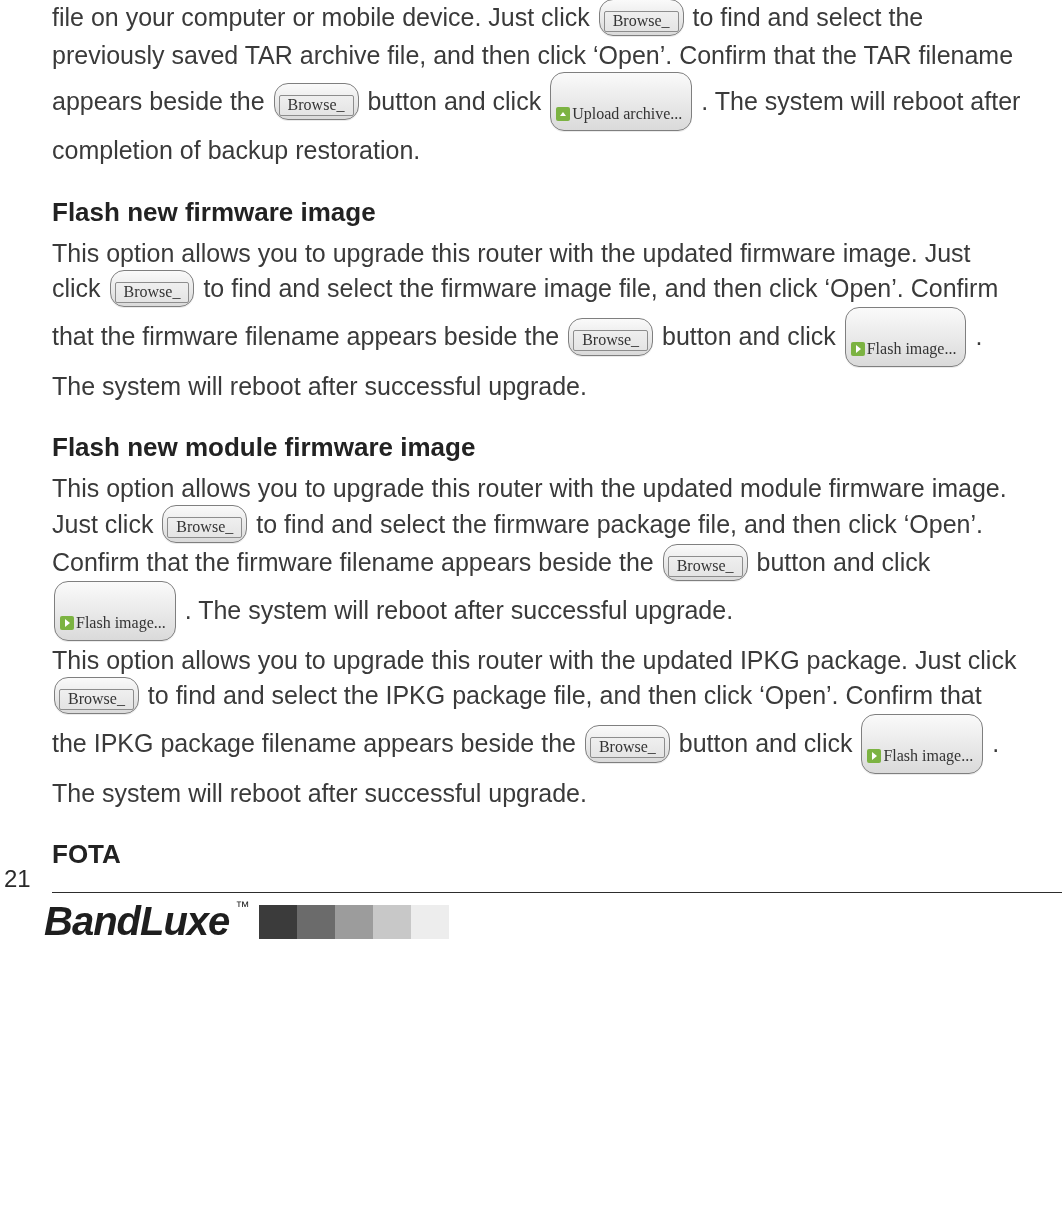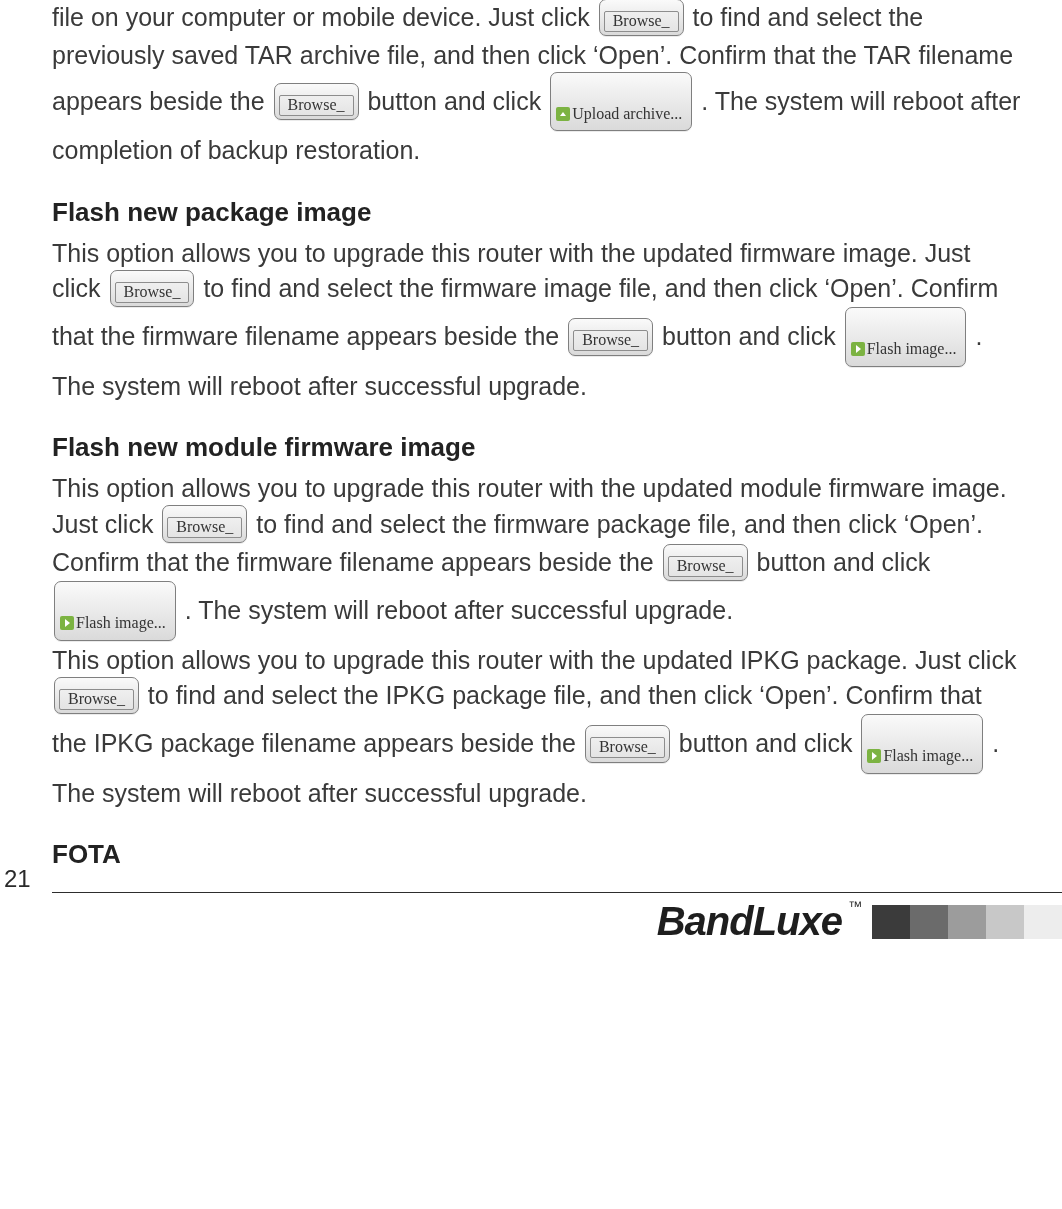--- a/index.html
+++ b/index.html
@@ -26,21 +26,21 @@
     font-size: 26px;
     font-weight: bold;
     color: #222;
     margin: 28px 0 8px 0;
   }
   .inline-btn {
     display: inline-block;
     vertical-align: middle;
     background: linear-gradient(#fafafa, #dadada);
     border: 1px solid #7f7f7f;
-    border-radius: 7px;
+    border-radius: 14px;
     padding: 0 4px;
     box-shadow: 0 1px 0 rgba(0,0,0,0.08);
     margin: 0 2px;
     position: relative;
     top: -2px;
   }
   .inline-btn .inner {
     display: inline-block;
     background: linear-gradient(#efefef, #e4e4e4);
     border: 1px solid #8d8d8d;
@@ -62,21 +62,20 @@
   .inline-btn.action svg {
     vertical-align: -2px;
     margin-right: 2px;
   }
   .footer-row {
     margin-top: 22px;
     border-top: 1px solid #2d2d2d;
     padding-top: 6px;
     display: flex;
     align-items: flex-start;
-    justify-content: space-between;
     margin-right: -40px;
   }
   .page-number {
     font-size: 24px;
     color: #2a2a2a;
     margin-left: -52px;
     padding-left: 4px;
     position: relative;
     top: -34px;
     background: #fff;
@@ -129,21 +128,21 @@
     <span> button and click </span>
     <span class="inline-btn action">
       <svg width="14" height="14" viewBox="0 0 14 14">
           <rect x="0" y="0" width="14" height="14" rx="2" fill="#7cb342"></rect>
           <path d="M4 9 L7 5 L10 9 Z" fill="#fff"></path>
         </svg><span class="inner">Upload archive...</span>
     </span>
     <span>. The system will reboot after completion of backup restoration.</span>
   </p>
 
-  <h3 class="section-heading">Flash new package image</h3>
+  <h3 class="section-heading">Flash new firmware image</h3>
   <p class="body-text">
     <span>This option allows you to upgrade this router with the updated firmware image. Just click </span>
     <span class="inline-btn"><span class="inner">Browse_</span></span>
     <span> to find and select the firmware image file, and then click ‘Open’. Confirm that the firmware filename appears beside the </span>
     <span class="inline-btn"><span class="inner">Browse_</span></span>
     <span> button and click </span>
     <span class="inline-btn action">
       <svg width="14" height="14" viewBox="0 0 14 14">
           <rect x="0" y="0" width="14" height="14" rx="2" fill="#7cb342"></rect>
           <path d="M5 3 L10 7 L5 11 Z" fill="#fff"></path>

